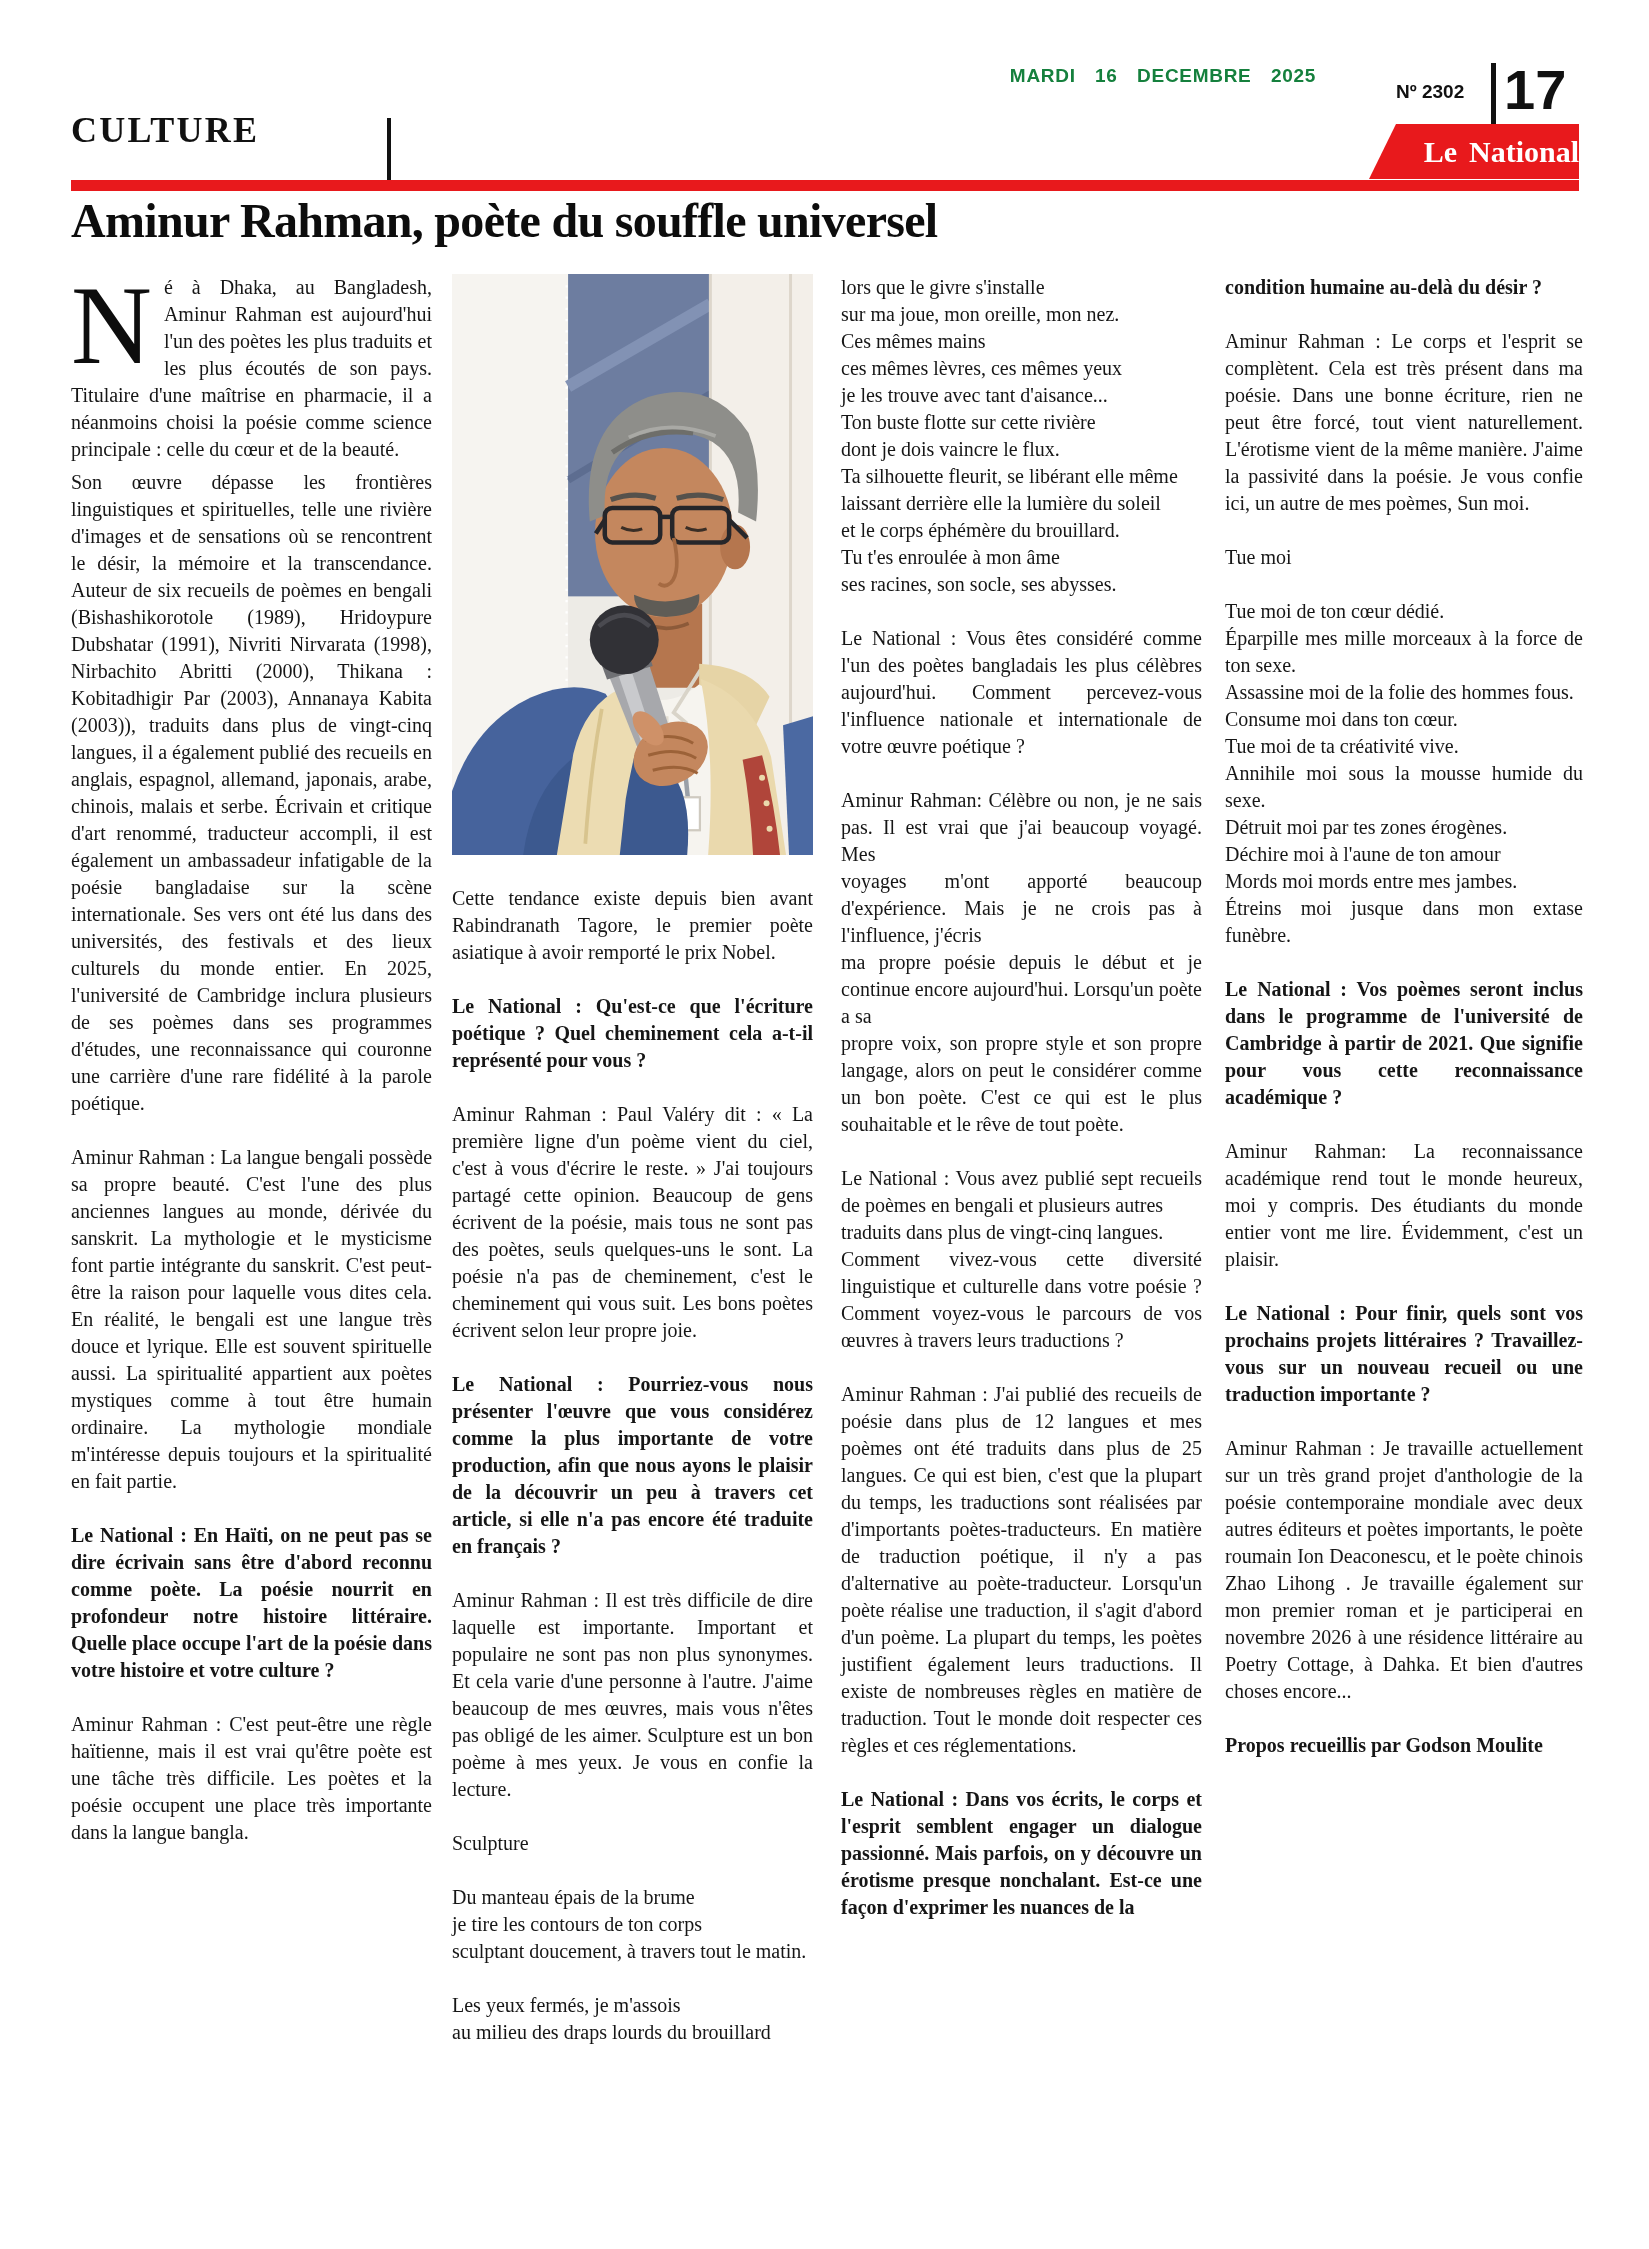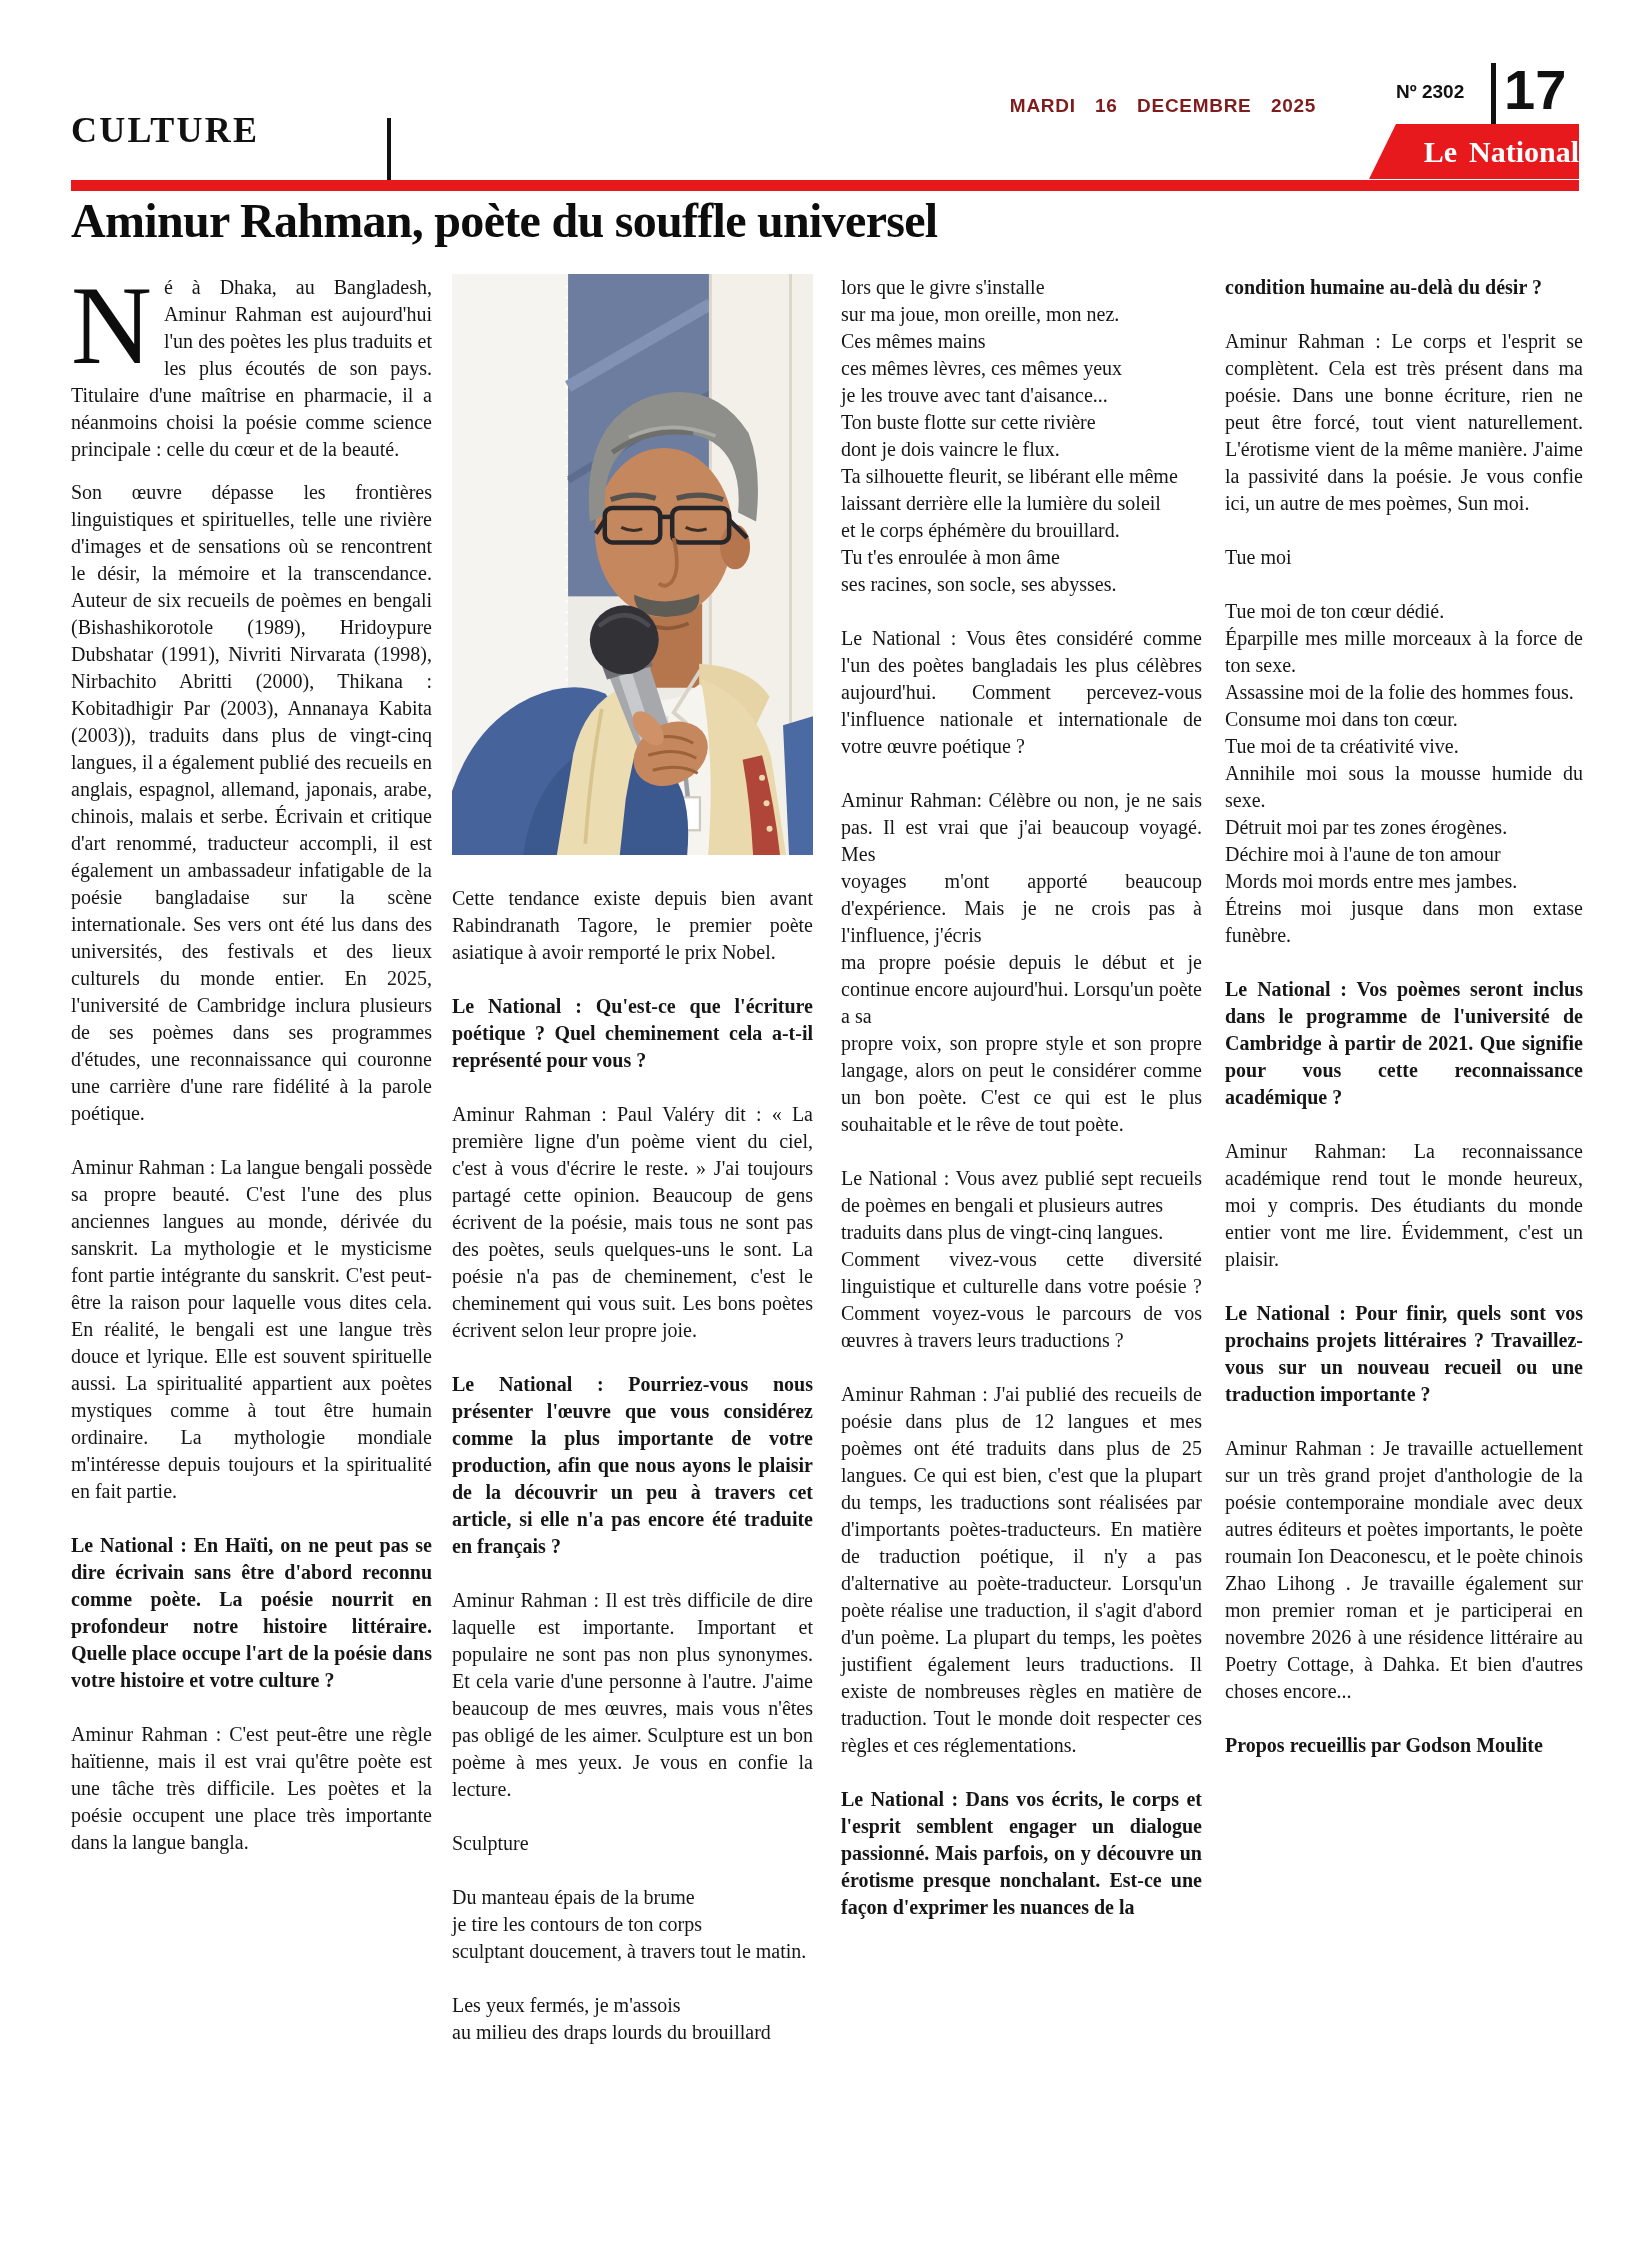--- a/index.html
+++ b/index.html
@@ -1,20 +1,20 @@
 <!DOCTYPE html>
 <html style="font-size:12px"><head>
 <meta charset="utf-8">
 <style>
   html,body{margin:0;padding:0;background:#ffffff;}
   .page{position:relative;width:1650px;height:2250px;background:#ffffff;overflow:hidden;
         font-family:"Liberation Serif",serif;color:#161616;}
   
-  .mh-date{position:absolute;top:95px;right:334px;font-family:"Liberation Sans",sans-serif;
-           font-weight:bold;font-size:19px;letter-spacing:0.7px;word-spacing:13.5px;color:#7f1d1d;}
+  .mh-date{position:absolute;top:65px;right:334px;font-family:"Liberation Sans",sans-serif;
+           font-weight:bold;font-size:19px;letter-spacing:0.7px;word-spacing:13.5px;color:#15803d;}
   .mh-issue{position:absolute;top:81px;left:1396px;font-family:"Liberation Sans",sans-serif;
             font-weight:bold;font-size:19px;color:#111;}
   .mh-pagebar{position:absolute;top:63px;left:1491px;width:5.2px;height:72px;background:#111;}
   .mh-pageno{position:absolute;top:57px;left:1504px;font-family:"Liberation Sans",sans-serif;
              font-weight:bold;font-size:56px;color:#111;}
   .mh-section{position:absolute;top:109px;left:71px;font-weight:bold;font-size:36px;
               letter-spacing:2.2px;color:#111;}
   .mh-sectionbar{position:absolute;top:118px;left:387px;width:3.7px;height:64px;background:#111;}
   .mh-brand{position:absolute;top:124px;left:1369px;width:210px;height:55px;background:#e8191c;
             clip-path:polygon(27px 0,100% 0,100% 100%,0 100%);
@@ -22,21 +22,21 @@
   .mh-brand span{color:#ffffff;font-weight:bold;font-size:30px;padding-right:0;word-spacing:4.5px;}
   .mh-rule{position:absolute;top:180px;left:71px;width:1508px;height:10.5px;background:#e8191c;}
   
   .headline{position:absolute;top:193px;left:71px;margin:0;font-size:48px;font-weight:bold;
             letter-spacing:-0.7px;color:#0d0d0d;white-space:nowrap;}
   
   .col{position:absolute;top:274px;width:361px;font-size:20px;line-height:27px;text-align:justify;}
   .c1{left:71px;} .c2{left:452px;} .c3{left:841px;} .c4{left:1225px;width:358px;}
   .para{margin:0;}
   .para + .para{margin-top:27px;}
-  .flow + .flow{margin-top:16px;}           
+  .flow + .flow{margin-top:6px;}           
   .q{font-weight:bold;}
   .pre{white-space:pre-line;}
   .byline{margin-top:54px;font-weight:bold;}
   .dropcap{float:left;font-size:112px;line-height:87px;padding:7.5px 12px 0 0;color:#0d0d0d;}
   
   .photo{margin:0 0 30px 0;width:361px;height:581px;}
   .photo svg{display:block;width:361px;height:581px;}
 </style>
 </head>
 <body>

